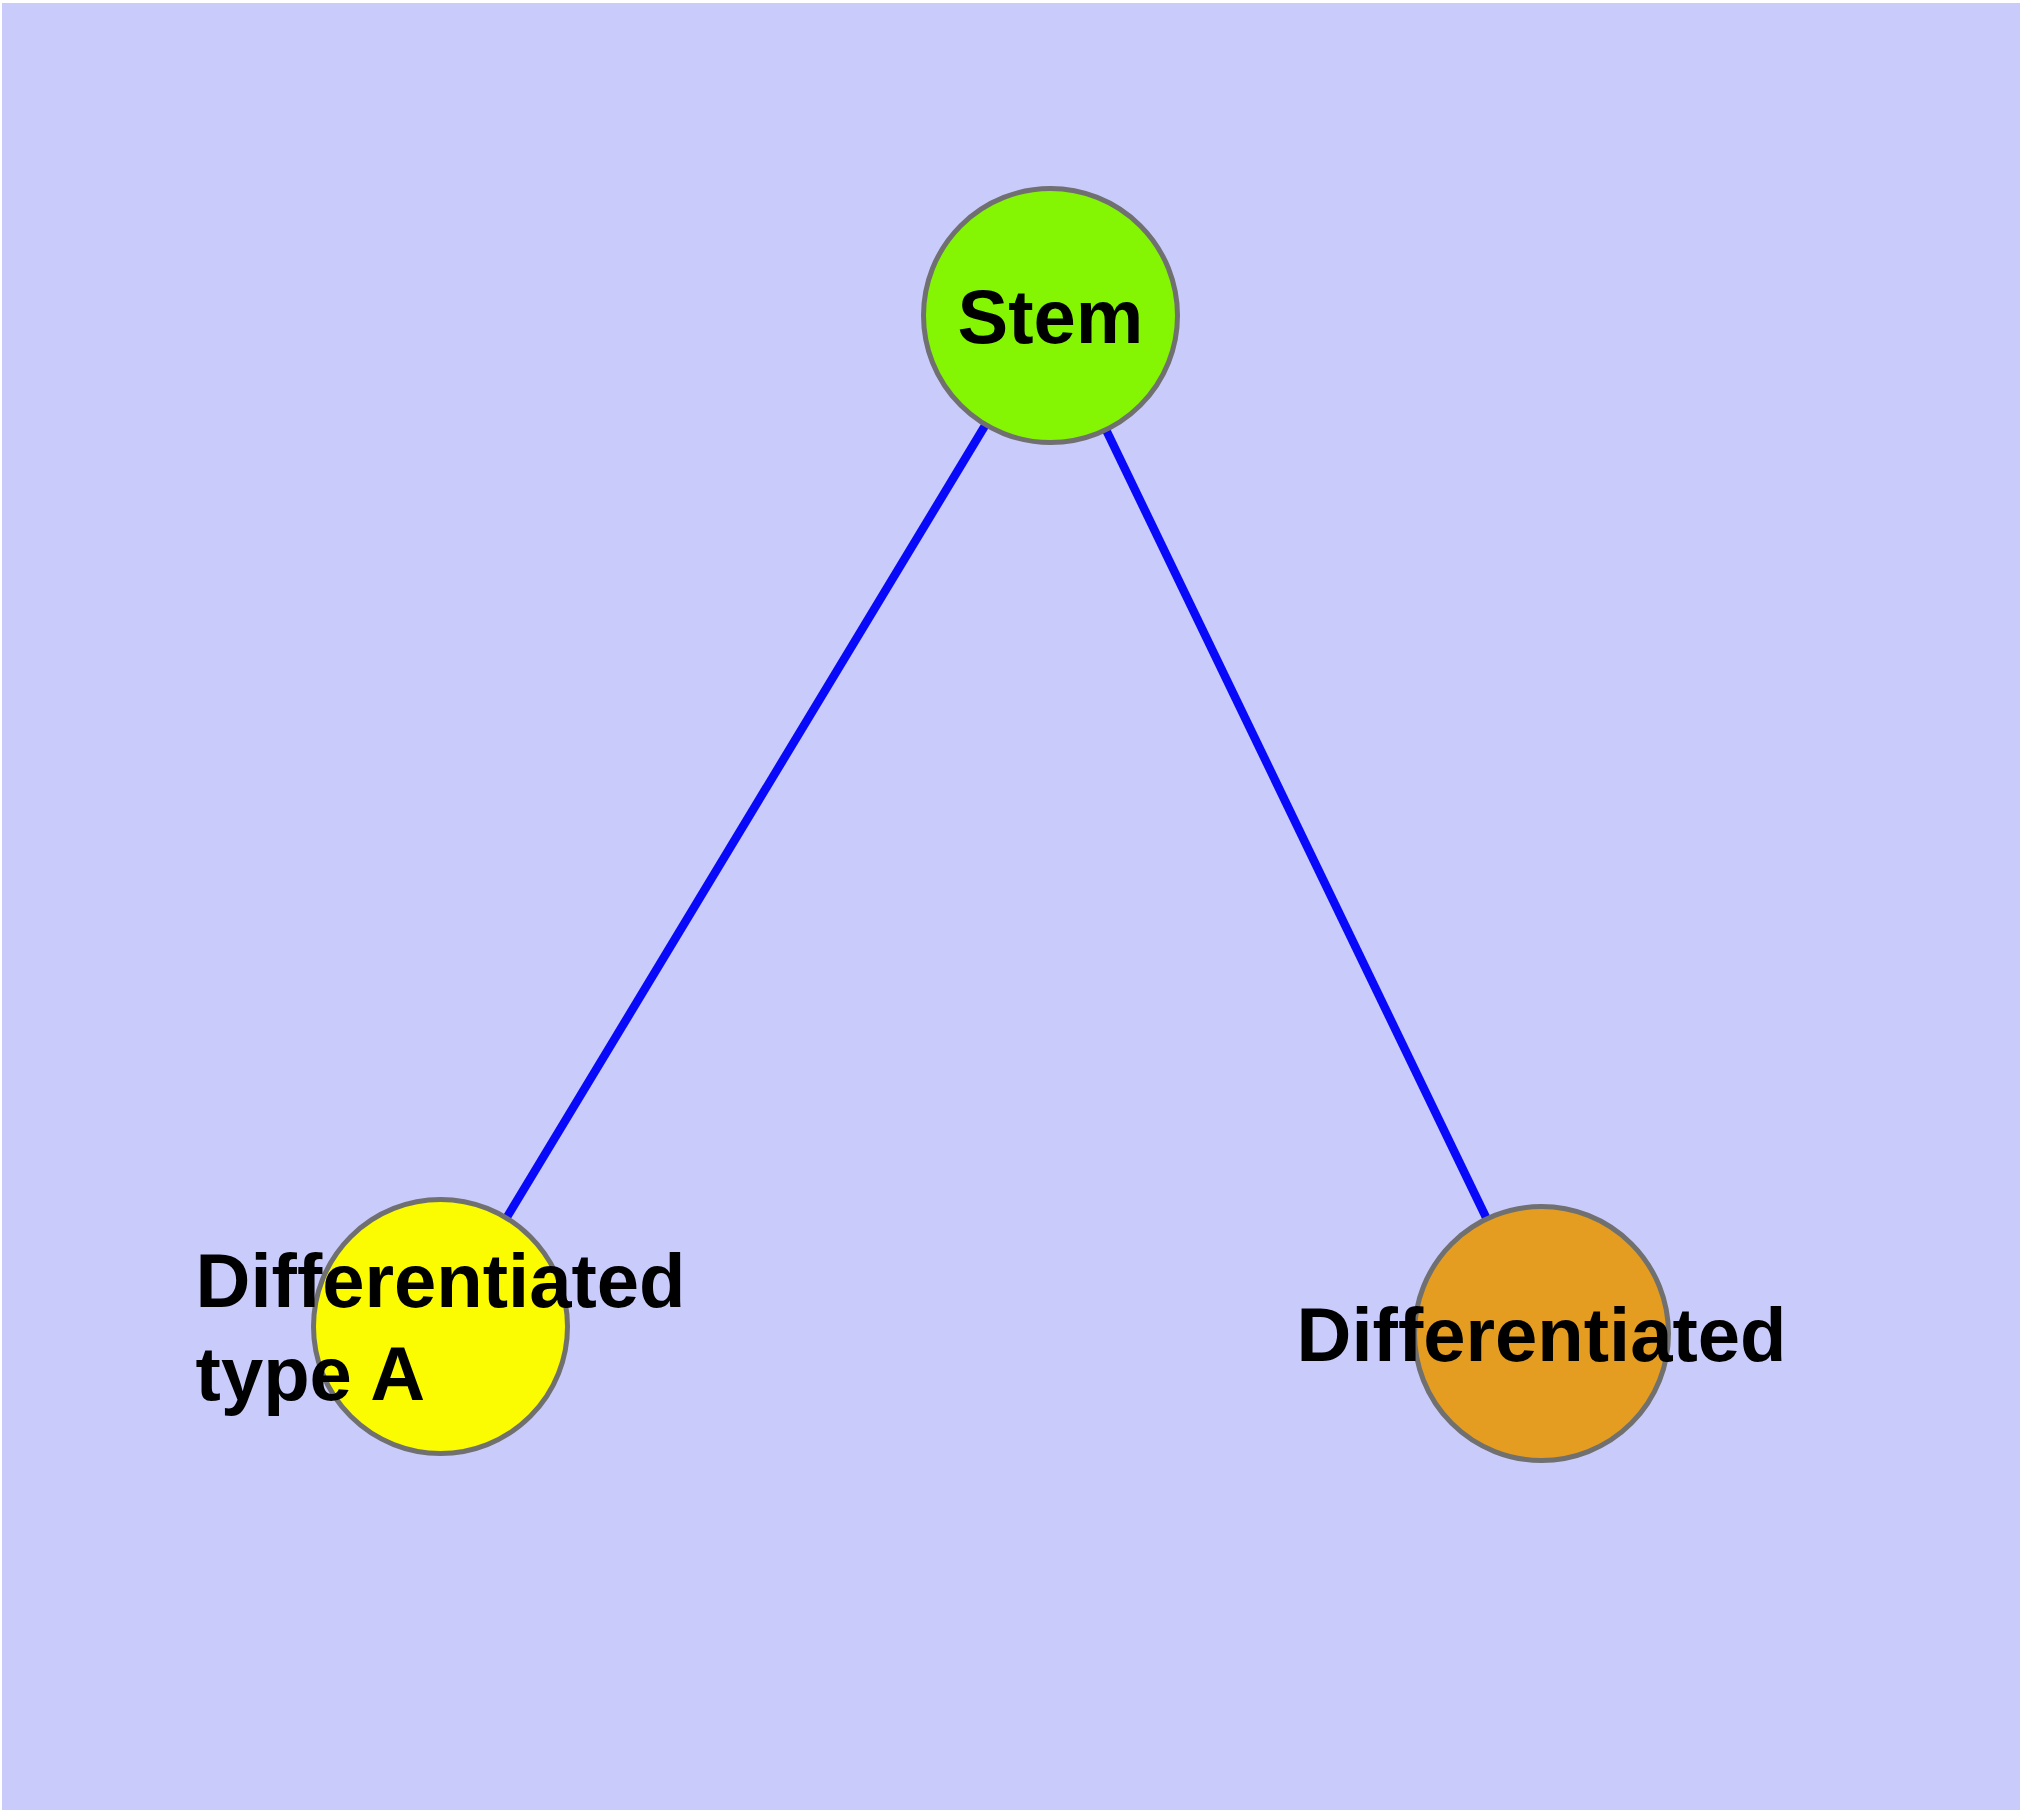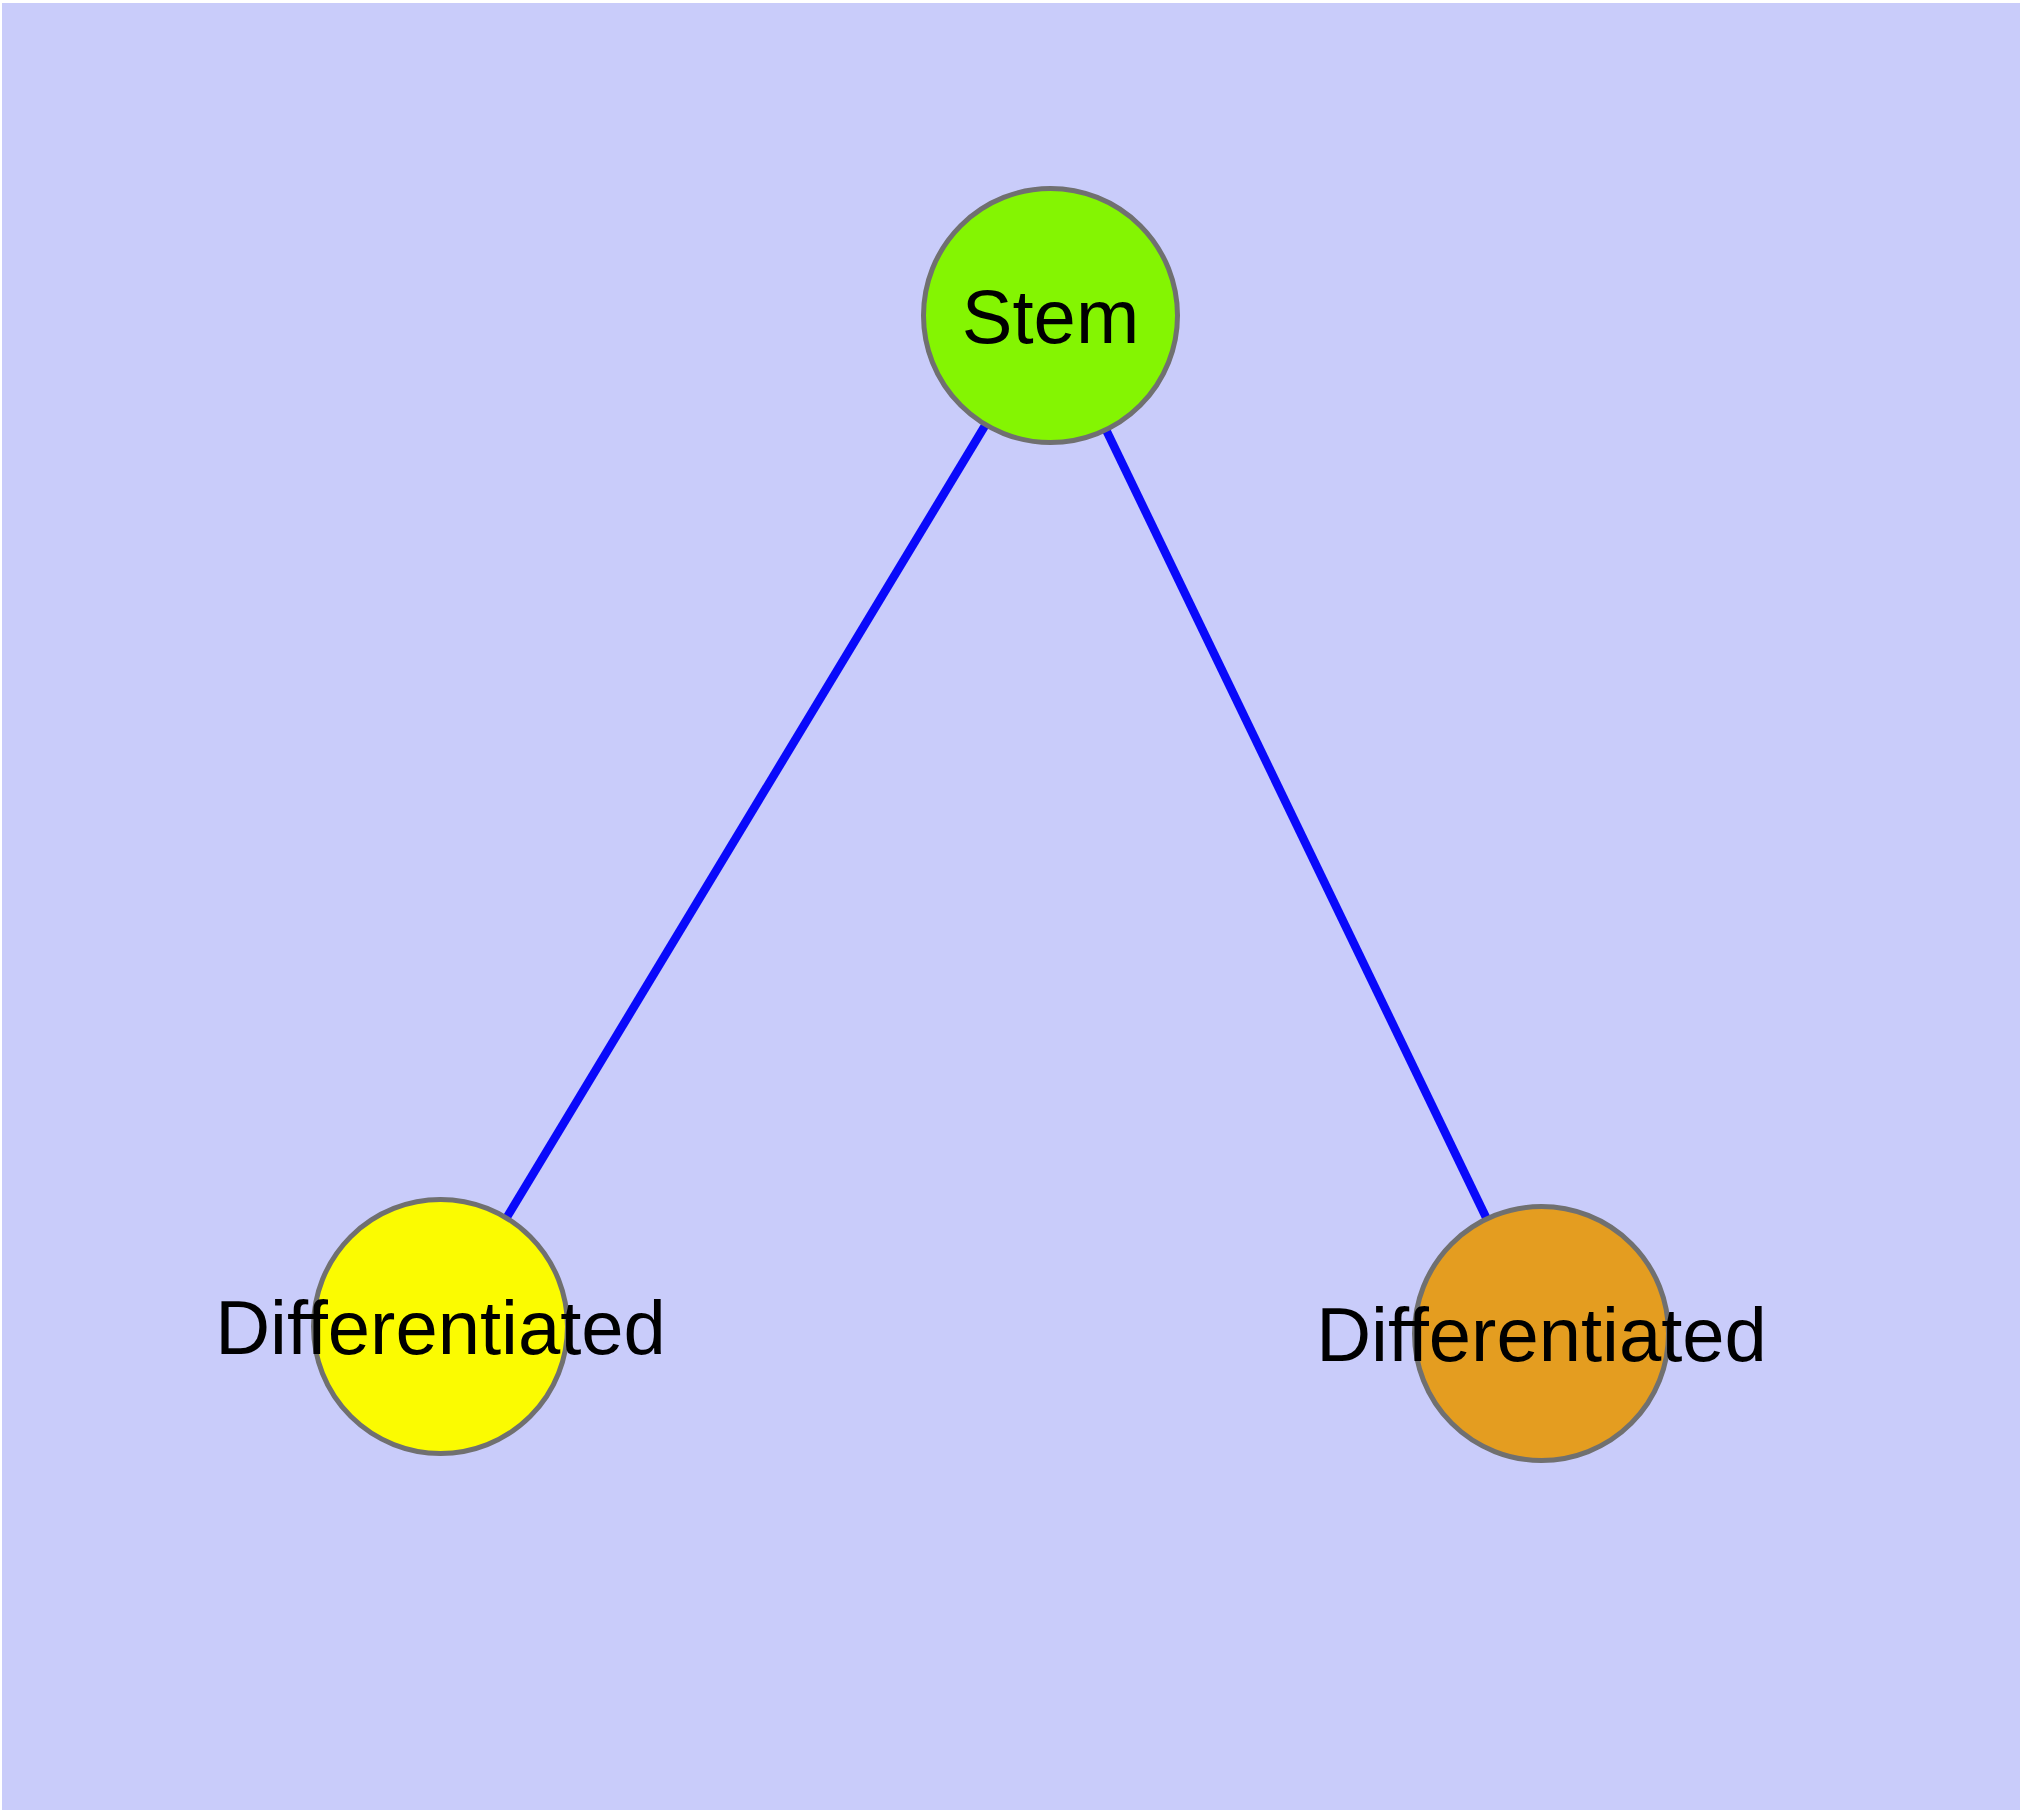--- a/index.html
+++ b/index.html
@@ -43,21 +43,21 @@
     margin-top: -2.5px;
   }
   .node .label {
     position: absolute;
     left: 50%;
     top: 50%;
     transform: translate(-50%, -50%);
     text-align: left;
     white-space: nowrap;
     font-size: 76px;
-    font-weight: 400;
+    font-weight: 700;
     line-height: 93px;
     color: #000000;
   }
   .node .label span {
     display: block;
   }
 </style>
 </head>
 <body>
 
@@ -71,20 +71,21 @@
 
     <div class="node" style="left: 921px; top: 186px; background-color: rgb(132, 245, 2); border-color: rgb(112, 112, 112); color: rgb(0, 0, 0);">
       <div class="label">
         <span>Stem</span>
       </div>
     </div>
 
     <div class="node" style="left: 311px; top: 1197px; background-color: rgb(251, 251, 1); border-color: rgb(112, 112, 112); color: rgb(0, 0, 0);">
       <div class="label">
         <span>Differentiated</span>
+        <span>type A</span>
       </div>
     </div>
 
     <div class="node" style="left: 1412px; top: 1204px; background-color: rgb(228, 157, 32); border-color: rgb(112, 112, 112); color: rgb(0, 0, 0);">
       <div class="label">
         <span>Differentiated</span>
       </div>
     </div>
 
   </div>

